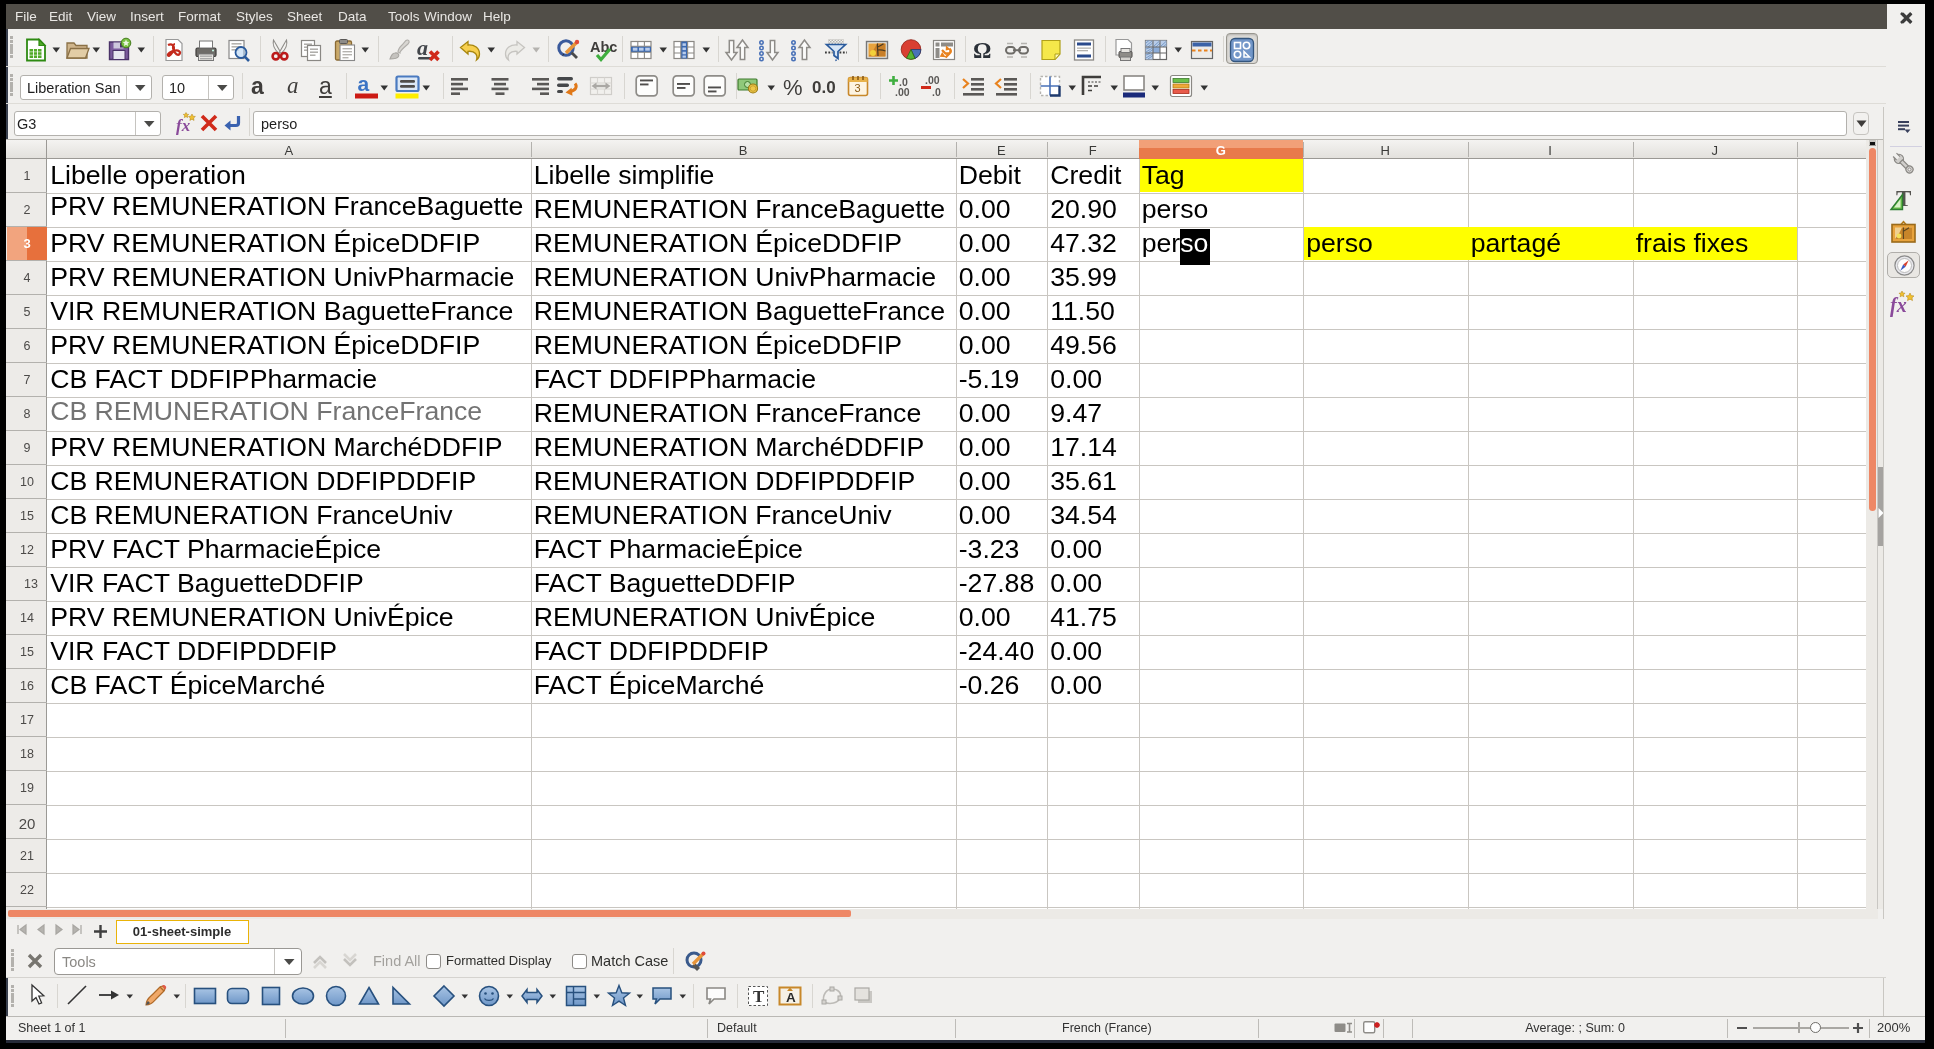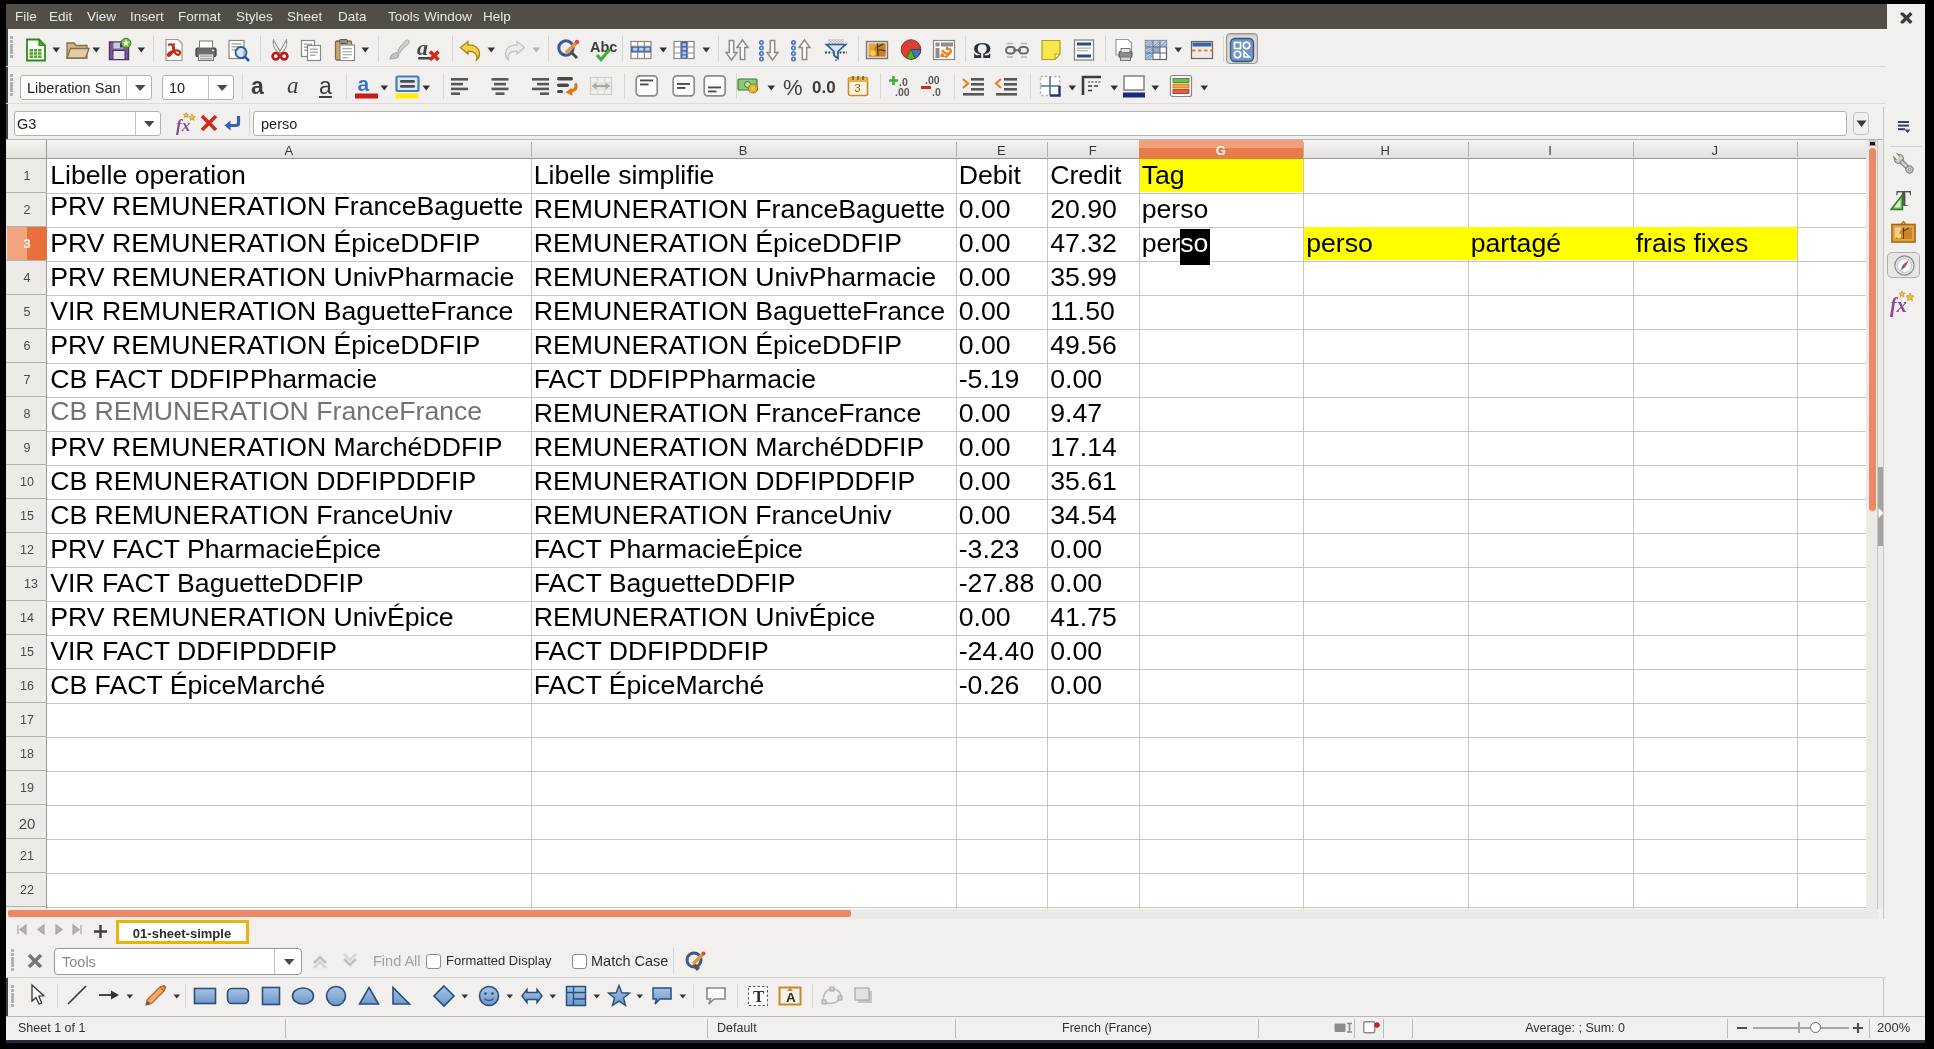--- a/index.html
+++ b/index.html
@@ -265,21 +265,21 @@
   </svg>
 <svg class="a" style="left:54px;top:924px" width="11" height="11">
     <path d="M2 1 L8 5.5 L2 10 Z" stroke="#a8a6a2" fill="#b5b3af" stroke-width="1.2"></path>
   </svg>
 <svg class="a" style="left:72px;top:924px" width="11" height="11">
     <path d="M9 1 V10 M1 1 L7 5.5 L1 10 Z" stroke="#a8a6a2" fill="#b5b3af" stroke-width="1.2"></path>
   </svg>
 <svg class="a" style="left:93px;top:924px" width="15" height="15">
     <path d="M7.5 1 V14 M1 7.5 H14" stroke="#3f3f3f" stroke-width="2.4"></path>
   </svg>
-<div class="a" style="left:115.5px;top:919.5px;width:133px;height:24px;background:#fff;border:3px solid #eab308;text-align:center;font-size:13px;font-weight:600;color:#2c2c2c;line-height:22px">01-sheet-simple</div>
+<div class="a" style="left:115.5px;top:919.5px;width:133px;height:24px;background:#fff;border:1px solid #eab308;text-align:center;font-size:13px;font-weight:600;color:#2c2c2c;line-height:22px">01-sheet-simple</div>
 <div class="a" style="left:6px;top:944px;width:1880px;height:34px;background:#f1f0ee;border-bottom:1px solid #d5d3cf"></div>
 <div class="a" style="left:11px;top:949px;width:3.2px;height:3.2px;background:#b3b1ad"></div>
 <div class="a" style="left:11px;top:952.8px;width:3.2px;height:3.2px;background:#b3b1ad"></div>
 <div class="a" style="left:11px;top:956.6px;width:3.2px;height:3.2px;background:#b3b1ad"></div>
 <div class="a" style="left:11px;top:960.4px;width:3.2px;height:3.2px;background:#b3b1ad"></div>
 <div class="a" style="left:11px;top:964.2px;width:3.2px;height:3.2px;background:#b3b1ad"></div>
 <div class="a" style="left:11px;top:968px;width:3.2px;height:3.2px;background:#b3b1ad"></div>
 <svg class="a" style="left:26px;top:952px" width="18" height="18">
     <path d="M3 3 L15 15 M15 3 L3 15" stroke="#77756f" stroke-width="3.4"></path>
   </svg>

